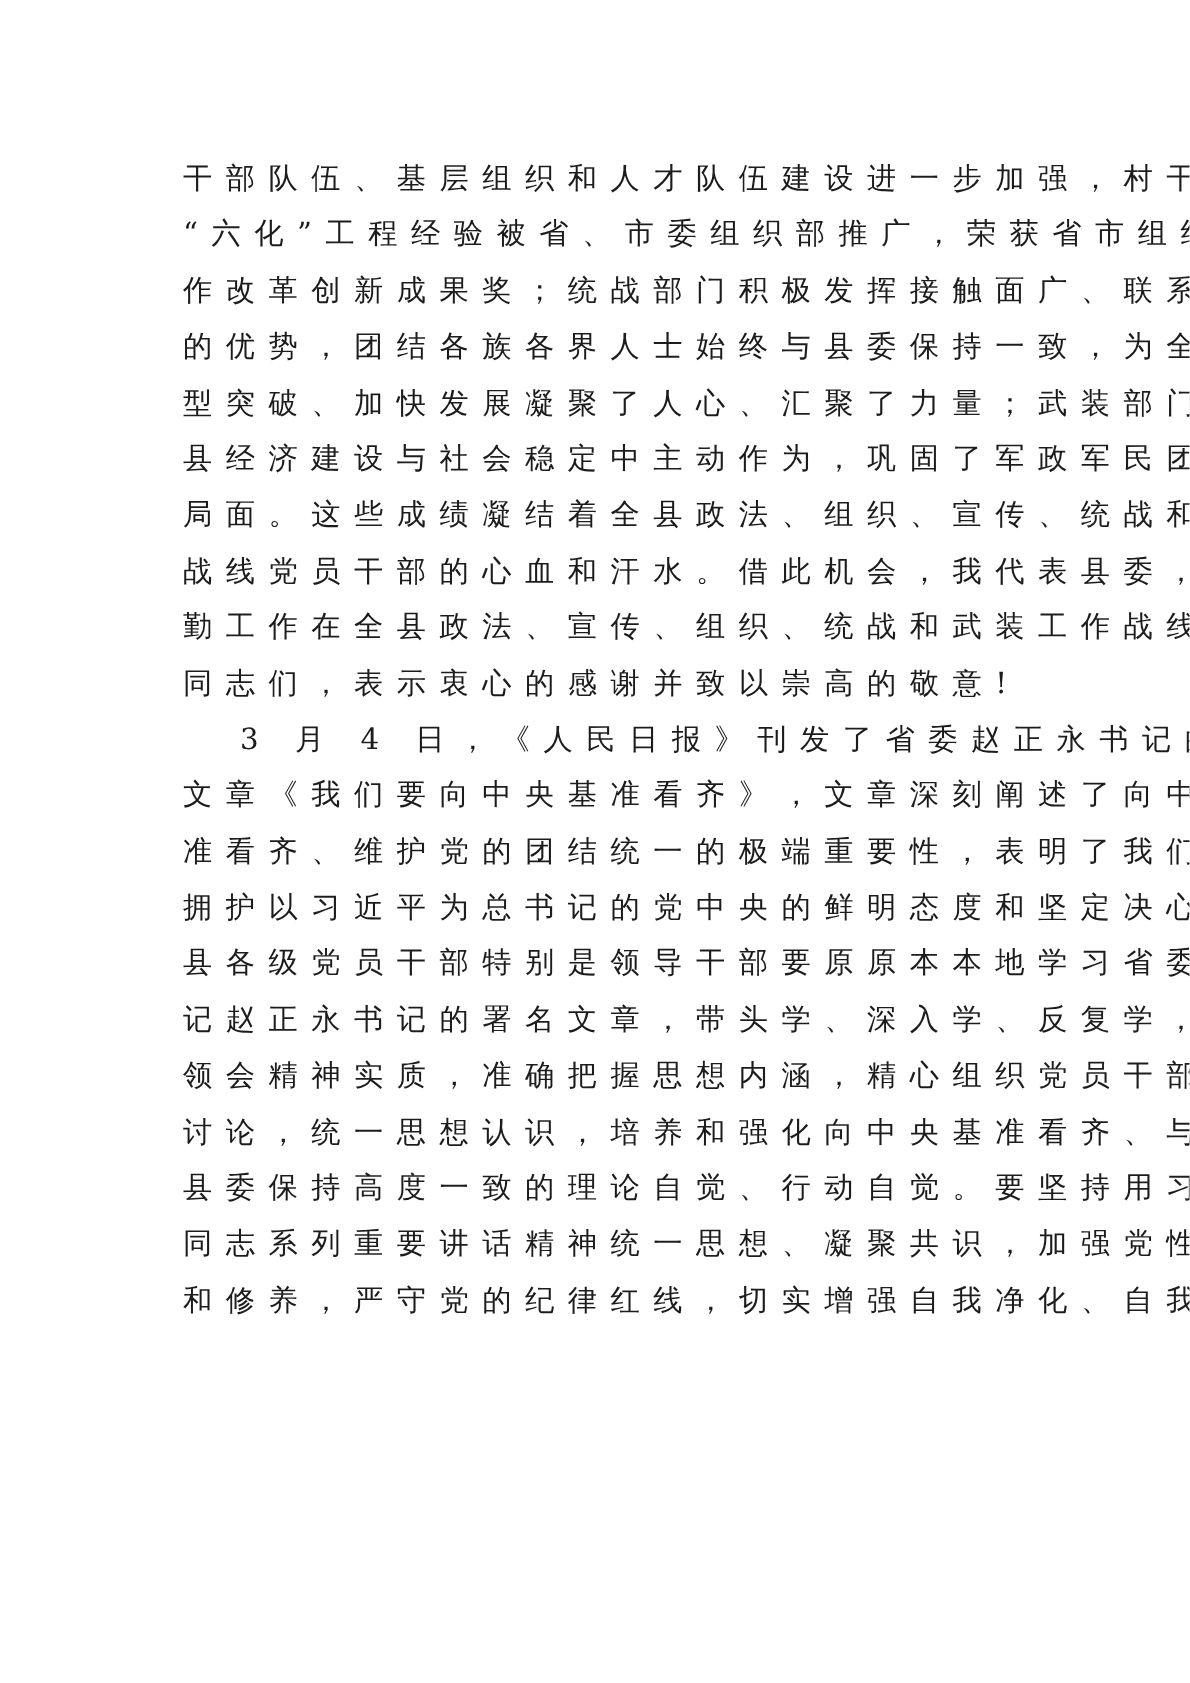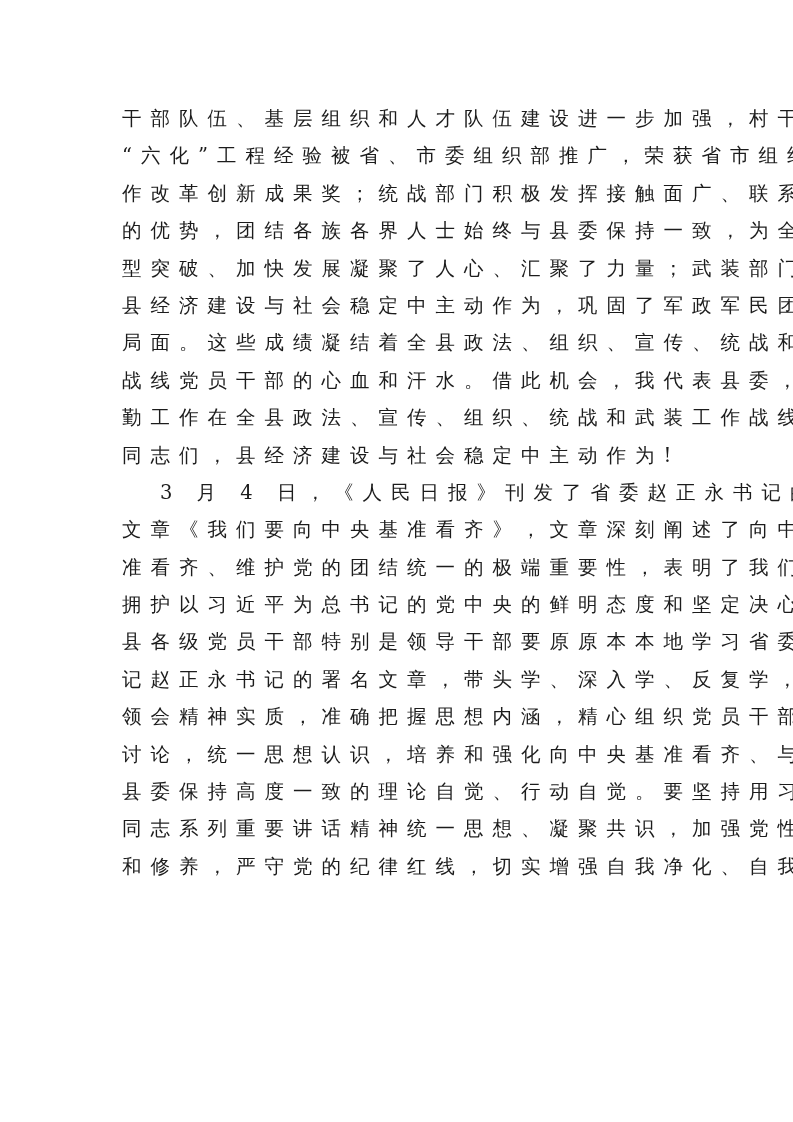--- a/index.html
+++ b/index.html
@@ -50,21 +50,21 @@
     <div>
       <span class="line">干部队伍、基层组织和人才队伍建设进一步加强，村干部</span>
       <span class="line">“六化”工程经验被省、市委组织部推广，荣获省市组织工</span>
       <span class="line">作改革创新成果奖；统战部门积极发挥接触面广、联系各方</span>
       <span class="line">的优势，团结各族各界人士始终与县委保持一致，为全县转</span>
       <span class="line">型突破、加快发展凝聚了人心、汇聚了力量；武装部门在全</span>
       <span class="line">县经济建设与社会稳定中主动作为，巩固了军政军民团结的</span>
       <span class="line">局面。这些成绩凝结着全县政法、组织、宣传、统战和武装</span>
       <span class="line">战线党员干部的心血和汗水。借此机会，我代表县委，向辛</span>
       <span class="line">勤工作在全县政法、宣传、组织、统战和武装工作战线上的</span>
-      <span class="line">同志们，县经济建设与社会稳定中主动作为!</span>
+      <span class="line">同志们，表示衷心的感谢并致以崇高的敬意!</span>
     </div>
     <div>
       <span class="line indent">3 月 4 日，《人民日报》刊发了省委赵正永书记的署名</span>
       <span class="line">文章《我们要向中央基准看齐》，文章深刻阐述了向中央基</span>
       <span class="line">准看齐、维护党的团结统一的极端重要性，表明了我们坚决</span>
       <span class="line">拥护以习近平为总书记的党中央的鲜明态度和坚定决心。全</span>
       <span class="line">县各级党员干部特别是领导干部要原原本本地学习省委书</span>
       <span class="line">记赵正永书记的署名文章，带头学、深入学、反复学，深刻</span>
       <span class="line">领会精神实质，准确把握思想内涵，精心组织党员干部学习</span>
       <span class="line">讨论，统一思想认识，培养和强化向中央基准看齐、与省市</span>

